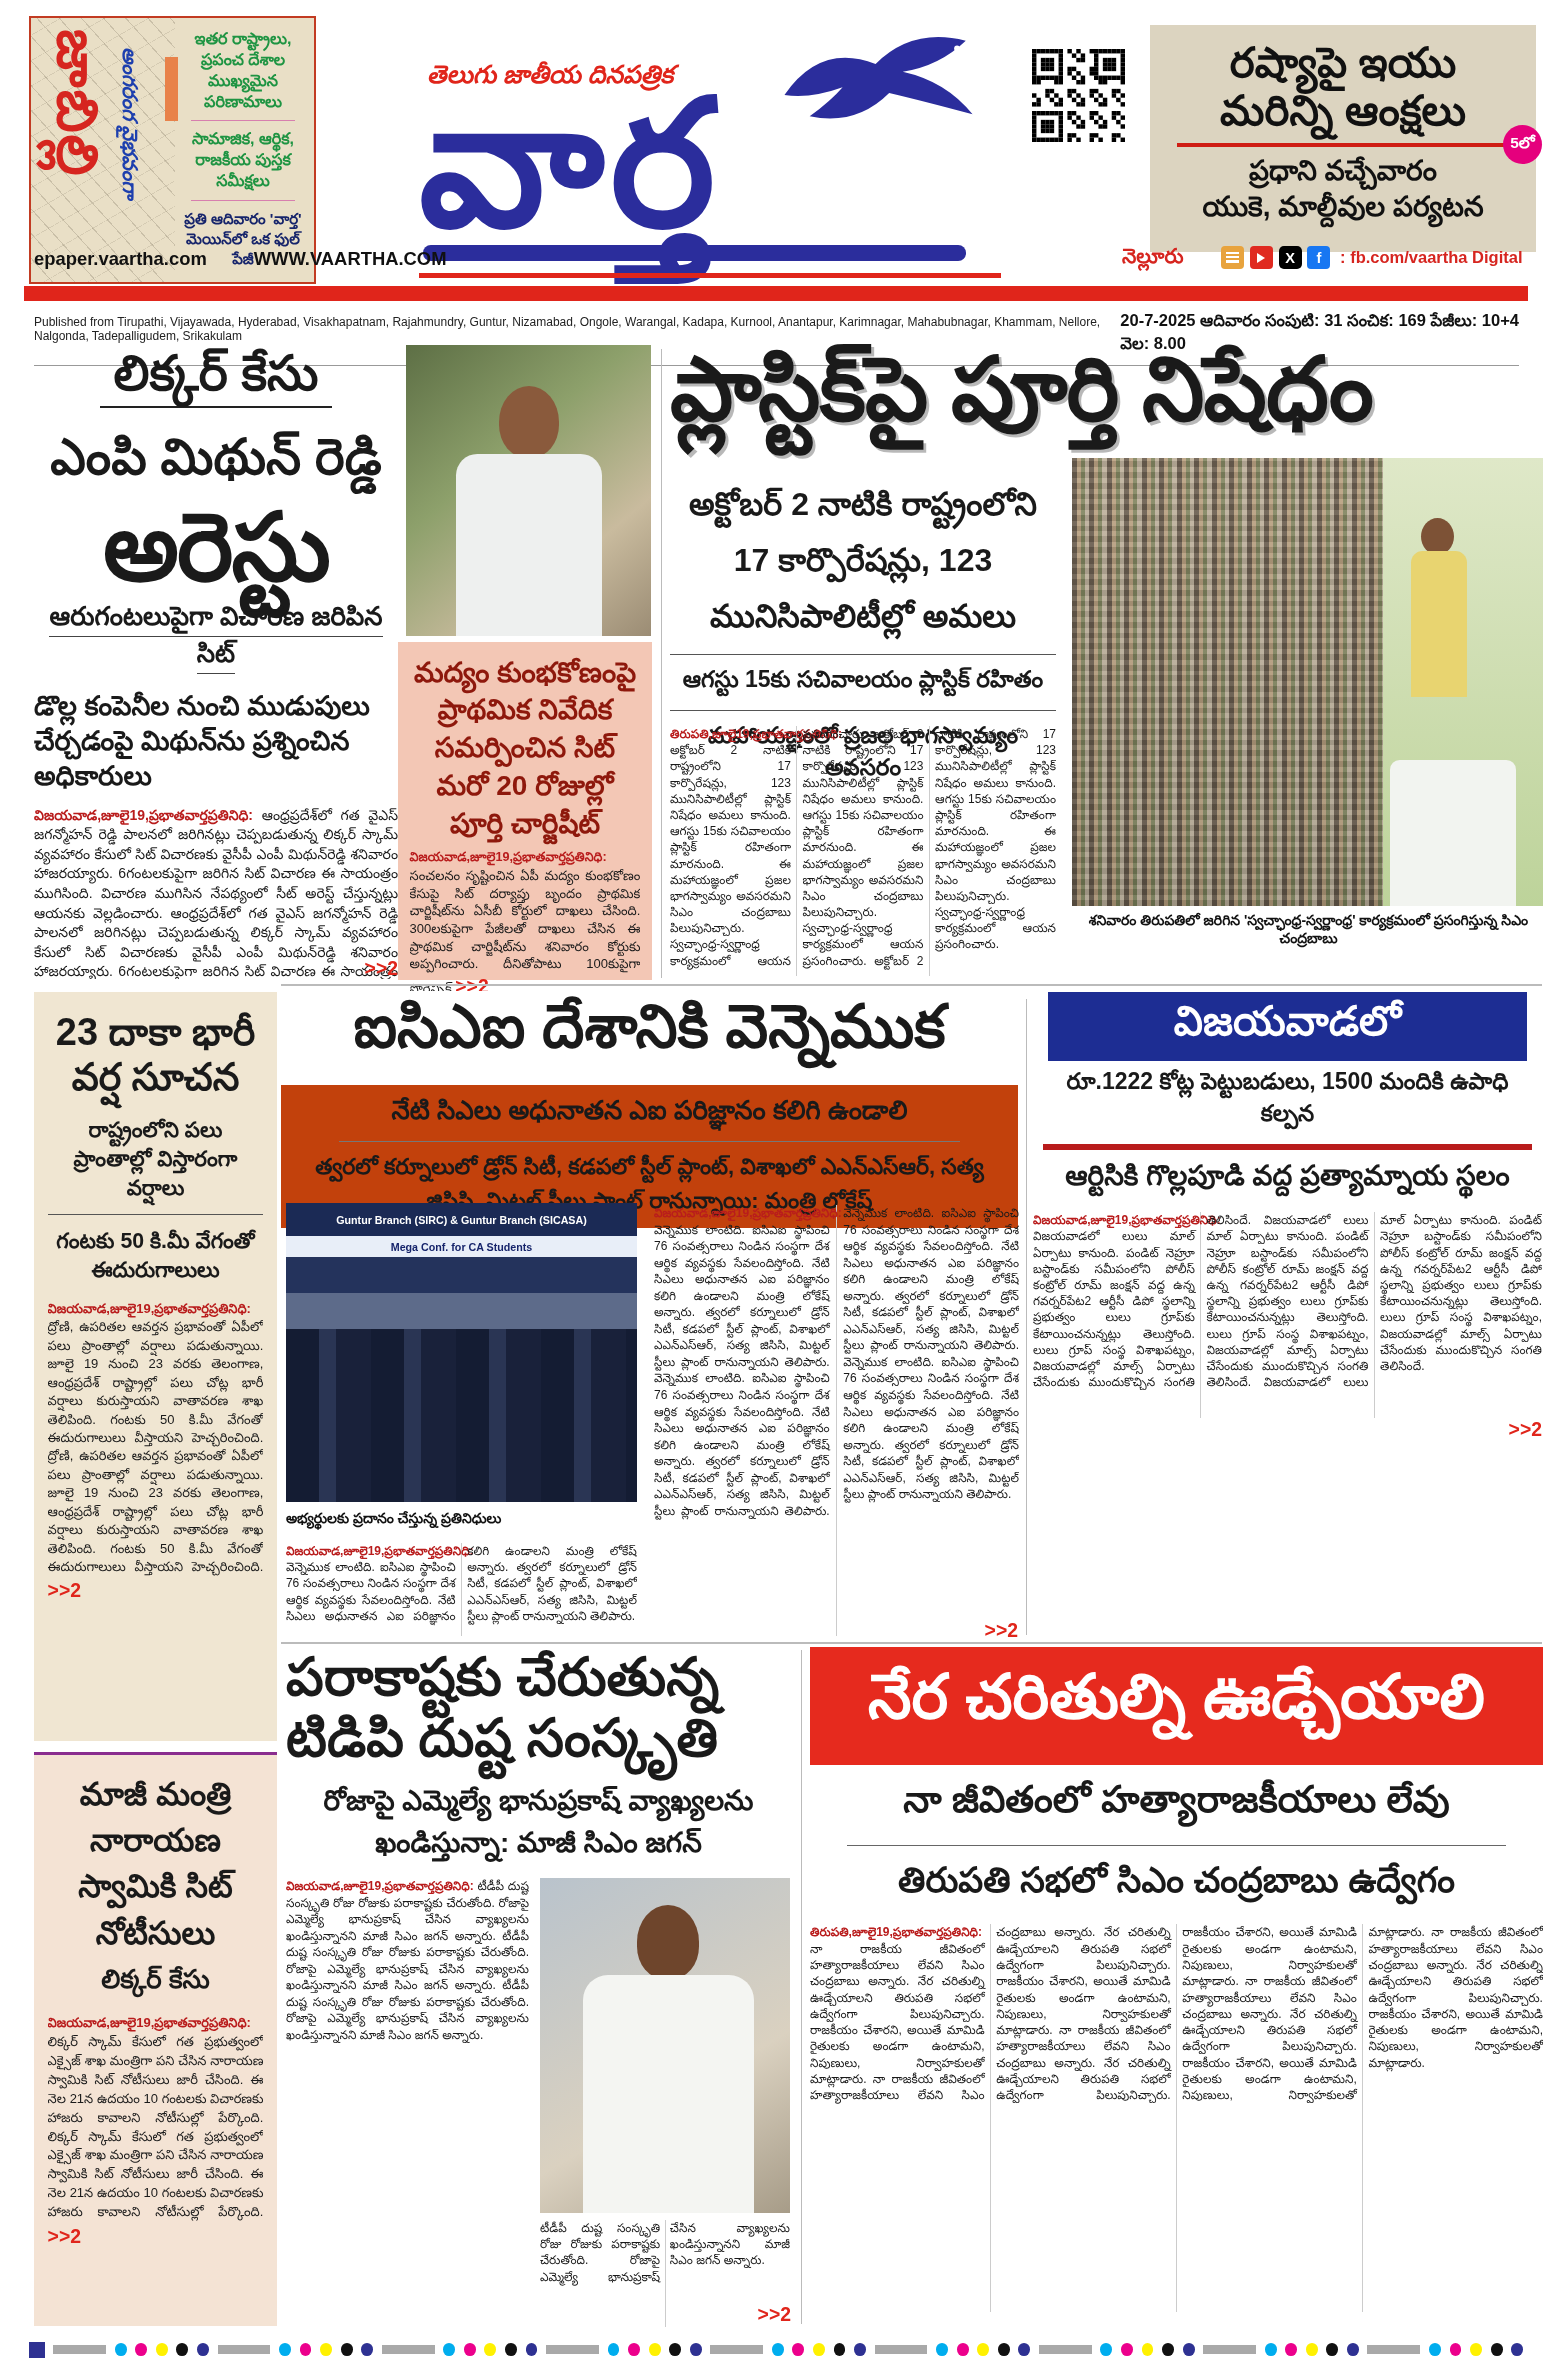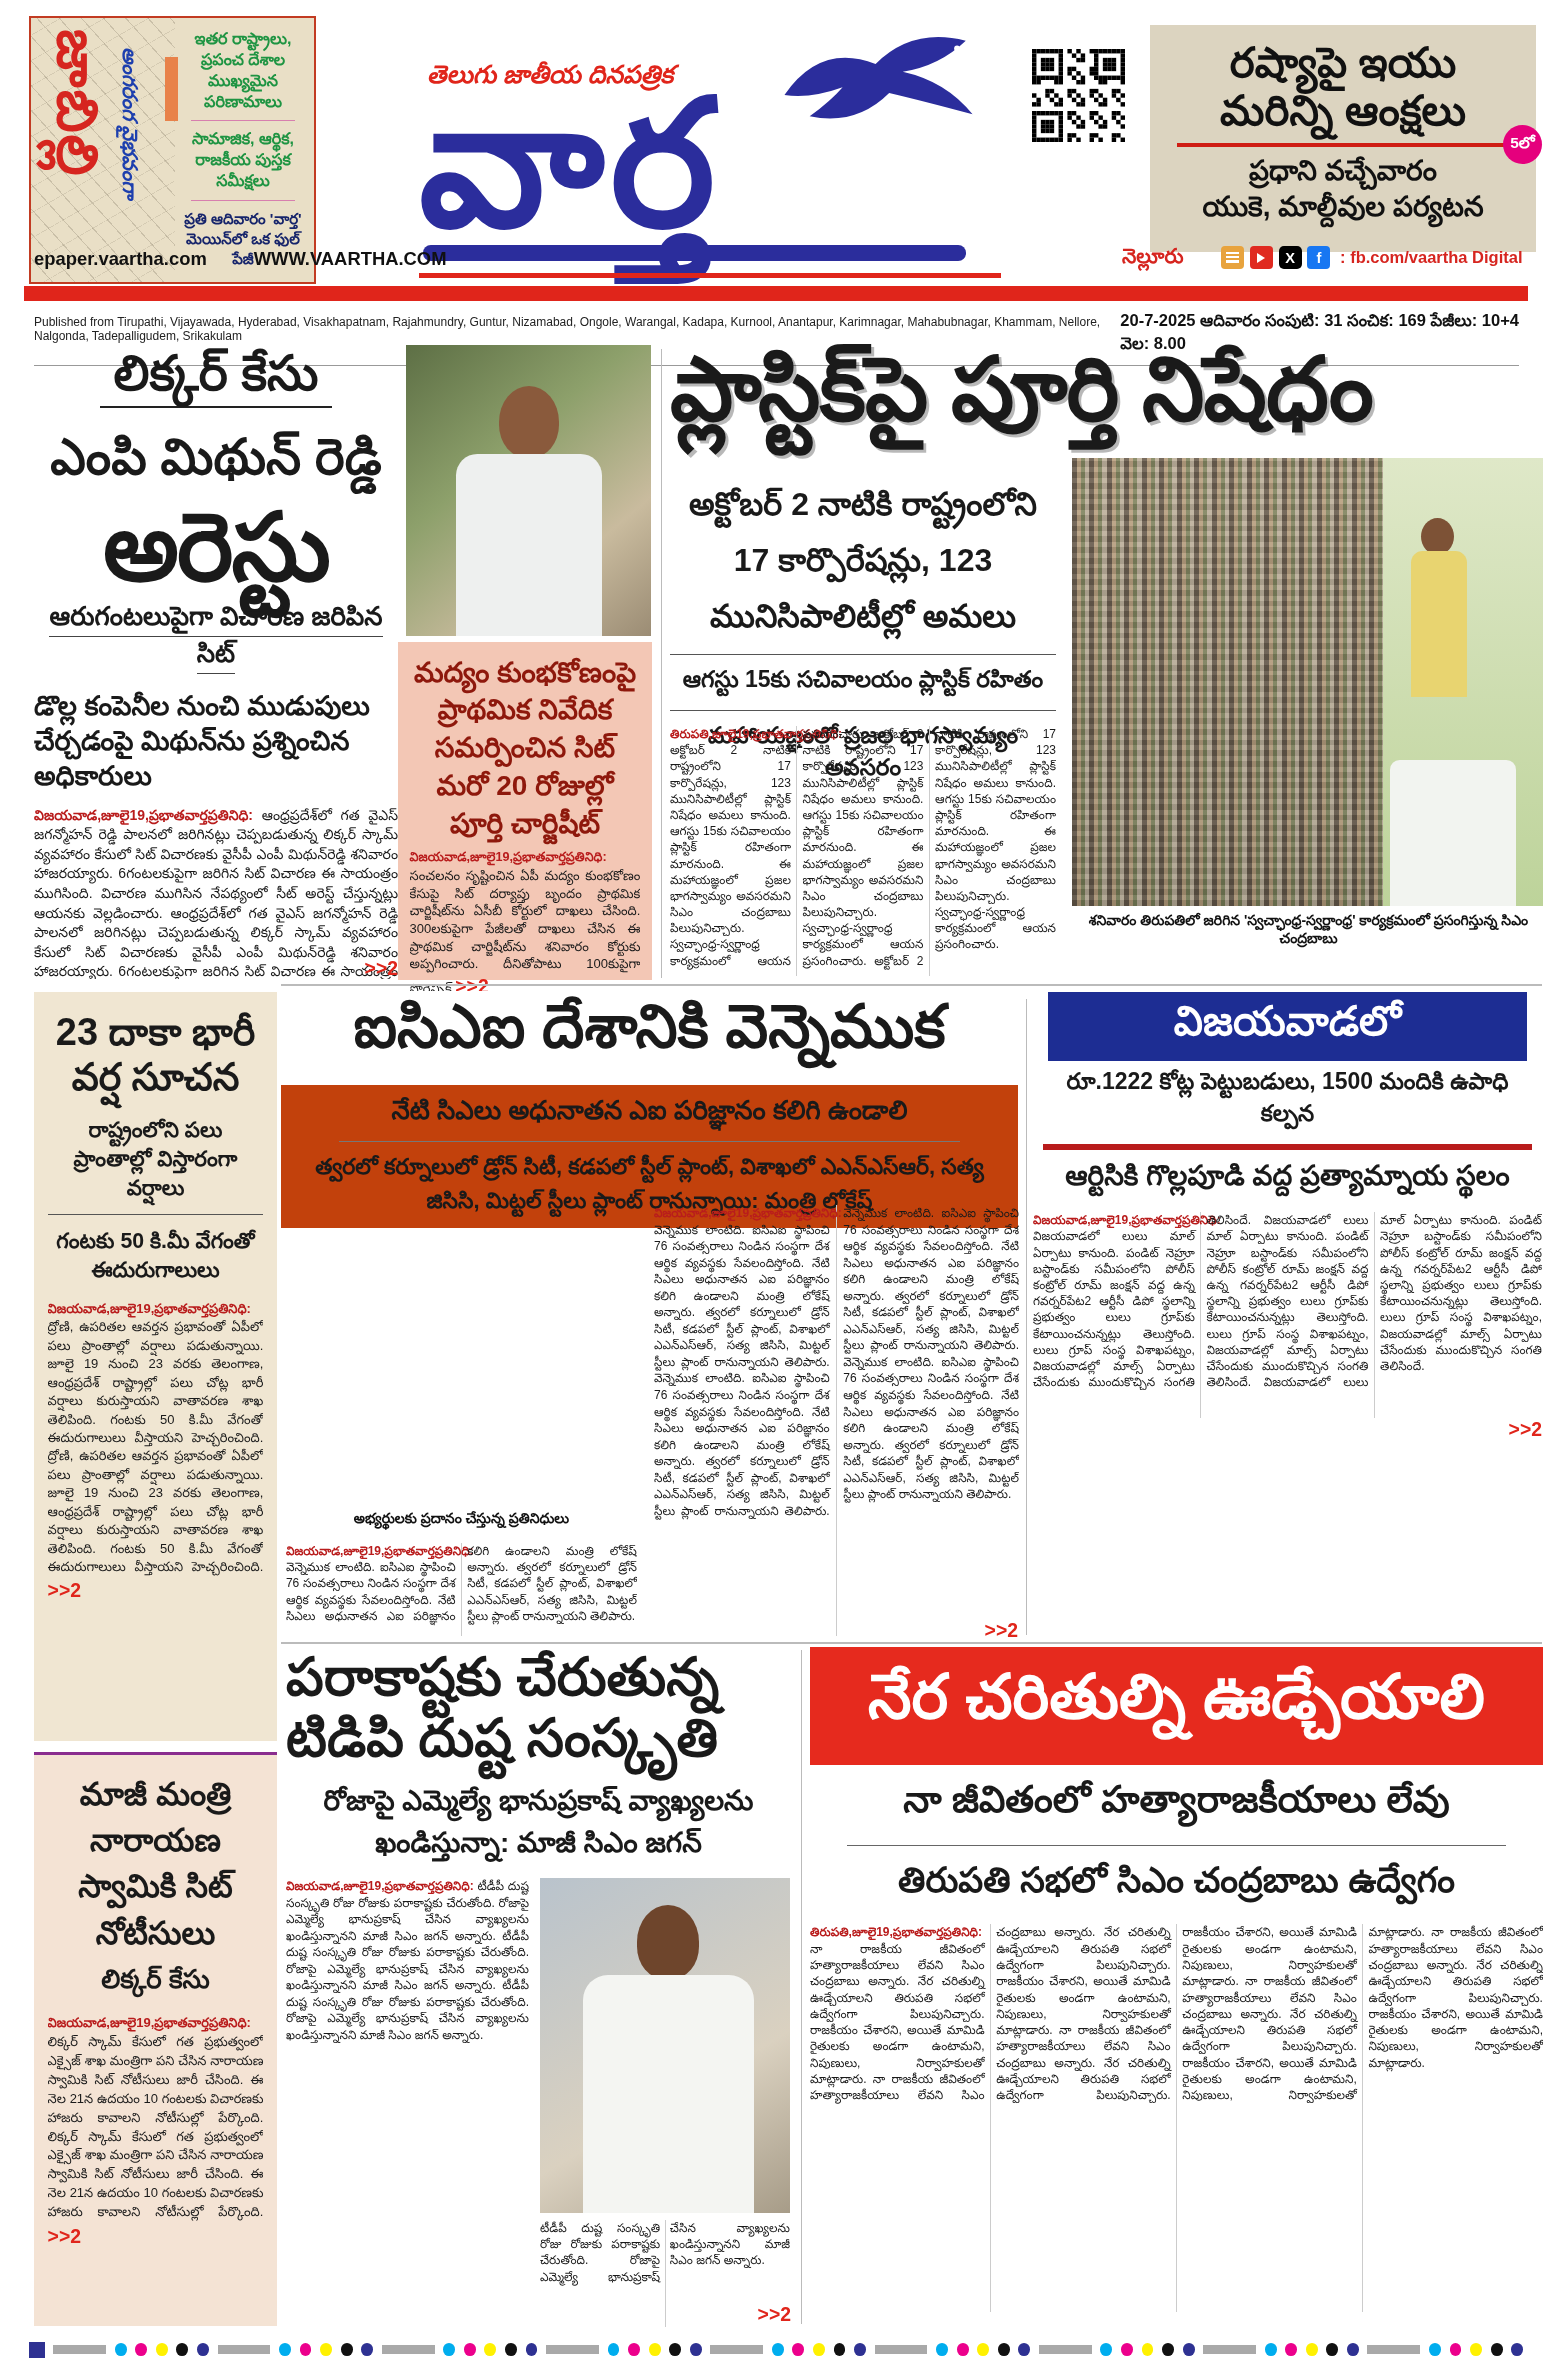--- a/index.html
+++ b/index.html
@@ -115,21 +115,21 @@
   #rain .s2{font-size:21.3px;font-weight:bold;text-align:center;line-height:1.4;margin-top:11.6px;}
   #rain .bd{font-size:13px;line-height:1.42;margin-top:13.6px;height:417px;}
 
   
   #icai{left:281px;top:992px;width:737px;height:648px;}
   #icai .h{font-size:60px;font-weight:900;text-align:center;}
   #icai .gbox{background:#c2410c;margin-top:9px;padding:9.7px 7.8px;}
   #icai .g1{font-size:26px;font-weight:bold;text-align:center;border-bottom:1px solid #777;padding-bottom:9.7px;width:86%;margin:0 auto;}
   #icai .g2{font-size:22px;font-weight:bold;text-align:center;line-height:1.55;margin-top:7.8px;}
   #ph-icai{left:286px;top:1203px;width:351px;height:299px;}
-  #icai .cap{position:absolute;left:4.9px;top:518px;width:351px;text-align:center;}
+  #icai .cap{position:absolute;left:4.9px;top:518px;width:351px;text-align:left;}
   #icai .bd2{position:absolute;left:4.9px;top:551px;width:351px;height:93px;font-size:12px;line-height:1.35;columns:2;column-gap:11.6px;column-rule:1px solid #ccc;}
   #icai .bd{position:absolute;left:373px;top:213px;width:365px;height:431px;font-size:12px;line-height:1.38;columns:2;column-gap:13.6px;column-rule:1px solid #ccc;}
   #icai .more{position:absolute;right:0;bottom:-1.9px;}
 
   
   #lulu{left:1033px;top:992px;width:509px;height:648px;}
   #lulu .ban{width:94%;margin:0 auto;background:#1d2d93;color:#fff;font-size:41px;font-weight:bold;text-align:center;padding:5.8px 0;}
   #lulu .h{font-size:85px;font-weight:900;text-align:center;line-height:1.12;margin-top:5.8px;}
   #lulu .s1{font-size:23px;font-weight:bold;text-align:center;margin-top:7.8px;border-bottom:6px solid #b91c1c;padding-bottom:11.6px;width:96%;margin-left:auto;margin-right:auto;}
   #lulu .s2{font-size:28px;font-weight:bold;text-align:center;margin-top:9.7px;}
@@ -491,20 +491,25 @@
     <div class="cap">అభ్యర్థులకు ప్రదానం చేస్తున్న ప్రతినిధులు</div>
     <div class="bd2 jt ovh">
       <b class="byline">విజయవాడ,జూలై19,ప్రభాతవార్తప్రతినిధి:</b> <span>వెన్నెముక లాంటిది. ఐసిఎఐ స్థాపించి 76 సంవత్సరాలు నిండిన సంస్థగా దేశ ఆర్థిక వ్యవస్థకు సేవలందిస్తోంది. నేటి సిఎలు అధునాతన ఎఐ పరిజ్ఞానం కలిగి ఉండాలని మంత్రి లోకేష్ అన్నారు. త్వరలో కర్నూలులో డ్రోన్ సిటీ, కడపలో స్టీల్ ప్లాంట్, విశాఖలో ఎఎన్ఎస్ఆర్, సత్య జిసిసి, మిట్టల్ స్టీలు ప్లాంట్ రానున్నాయని తెలిపారు.</span>
     </div>
     <div class="bd jt ovh">
       <b class="byline">విజయవాడ,జూలై19,ప్రభాతవార్తప్రతినిధి:</b> <span>వెన్నెముక లాంటిది. ఐసిఎఐ స్థాపించి 76 సంవత్సరాలు నిండిన సంస్థగా దేశ ఆర్థిక వ్యవస్థకు సేవలందిస్తోంది. నేటి సిఎలు అధునాతన ఎఐ పరిజ్ఞానం కలిగి ఉండాలని మంత్రి లోకేష్ అన్నారు. త్వరలో కర్నూలులో డ్రోన్ సిటీ, కడపలో స్టీల్ ప్లాంట్, విశాఖలో ఎఎన్ఎస్ఆర్, సత్య జిసిసి, మిట్టల్ స్టీలు ప్లాంట్ రానున్నాయని తెలిపారు. వెన్నెముక లాంటిది. ఐసిఎఐ స్థాపించి 76 సంవత్సరాలు నిండిన సంస్థగా దేశ ఆర్థిక వ్యవస్థకు సేవలందిస్తోంది. నేటి సిఎలు అధునాతన ఎఐ పరిజ్ఞానం కలిగి ఉండాలని మంత్రి లోకేష్ అన్నారు. త్వరలో కర్నూలులో డ్రోన్ సిటీ, కడపలో స్టీల్ ప్లాంట్, విశాఖలో ఎఎన్ఎస్ఆర్, సత్య జిసిసి, మిట్టల్ స్టీలు ప్లాంట్ రానున్నాయని తెలిపారు. వెన్నెముక లాంటిది. ఐసిఎఐ స్థాపించి 76 సంవత్సరాలు నిండిన సంస్థగా దేశ ఆర్థిక వ్యవస్థకు సేవలందిస్తోంది. నేటి సిఎలు అధునాతన ఎఐ పరిజ్ఞానం కలిగి ఉండాలని మంత్రి లోకేష్ అన్నారు. త్వరలో కర్నూలులో డ్రోన్ సిటీ, కడపలో స్టీల్ ప్లాంట్, విశాఖలో ఎఎన్ఎస్ఆర్, సత్య జిసిసి, మిట్టల్ స్టీలు ప్లాంట్ రానున్నాయని తెలిపారు. వెన్నెముక లాంటిది. ఐసిఎఐ స్థాపించి 76 సంవత్సరాలు నిండిన సంస్థగా దేశ ఆర్థిక వ్యవస్థకు సేవలందిస్తోంది. నేటి సిఎలు అధునాతన ఎఐ పరిజ్ఞానం కలిగి ఉండాలని మంత్రి లోకేష్ అన్నారు. త్వరలో కర్నూలులో డ్రోన్ సిటీ, కడపలో స్టీల్ ప్లాంట్, విశాఖలో ఎఎన్ఎస్ఆర్, సత్య జిసిసి, మిట్టల్ స్టీలు ప్లాంట్ రానున్నాయని తెలిపారు.</span>
     </div>
     <span class="more">&gt;&gt;2</span>
   </div>
 
+  <div id="ph-icai" class="photo">
+    <div class="ppl"></div>
+    <div class="ban">Guntur Branch (SIRC) &amp; Guntur Branch (SICASA)</div>
+    <div class="ban2">Mega Conf. for CA Students</div>
+  </div>
 
   <div class="vrule" style="left:1026px;top:999px;height:636px;"></div>
 
   <div id="lulu" class="abs">
     <div class="ban">విజయవాడలో</div>
     <div class="s1">రూ.1222 కోట్ల పెట్టుబడులు, 1500 మందికి ఉపాధి కల్పన</div>
     <div class="s2">ఆర్టిసికి గొల్లపూడి వద్ద ప్రత్యామ్నాయ స్థలం</div>
     <div class="bd jt ovh">
       <b class="byline">విజయవాడ,జూలై19,ప్రభాతవార్తప్రతినిధి:</b> <span>విజయవాడలో లులు మాల్ ఏర్పాటు కానుంది. పండిట్ నెహ్రూ బస్టాండ్‌కు సమీపంలోని పోలీస్ కంట్రోల్ రూమ్ జంక్షన్ వద్ద ఉన్న గవర్నర్‌పేట2 ఆర్టీసీ డిపో స్థలాన్ని ప్రభుత్వం లులు గ్రూప్‌కు కేటాయించనున్నట్లు తెలుస్తోంది. లులు గ్రూప్ సంస్థ విశాఖపట్నం, విజయవాడల్లో మాల్స్ ఏర్పాటు చేసేందుకు ముందుకొచ్చిన సంగతి తెలిసిందే. విజయవాడలో లులు మాల్ ఏర్పాటు కానుంది. పండిట్ నెహ్రూ బస్టాండ్‌కు సమీపంలోని పోలీస్ కంట్రోల్ రూమ్ జంక్షన్ వద్ద ఉన్న గవర్నర్‌పేట2 ఆర్టీసీ డిపో స్థలాన్ని ప్రభుత్వం లులు గ్రూప్‌కు కేటాయించనున్నట్లు తెలుస్తోంది. లులు గ్రూప్ సంస్థ విశాఖపట్నం, విజయవాడల్లో మాల్స్ ఏర్పాటు చేసేందుకు ముందుకొచ్చిన సంగతి తెలిసిందే. విజయవాడలో లులు మాల్ ఏర్పాటు కానుంది. పండిట్ నెహ్రూ బస్టాండ్‌కు సమీపంలోని పోలీస్ కంట్రోల్ రూమ్ జంక్షన్ వద్ద ఉన్న గవర్నర్‌పేట2 ఆర్టీసీ డిపో స్థలాన్ని ప్రభుత్వం లులు గ్రూప్‌కు కేటాయించనున్నట్లు తెలుస్తోంది. లులు గ్రూప్ సంస్థ విశాఖపట్నం, విజయవాడల్లో మాల్స్ ఏర్పాటు చేసేందుకు ముందుకొచ్చిన సంగతి తెలిసిందే.</span>
     </div>

